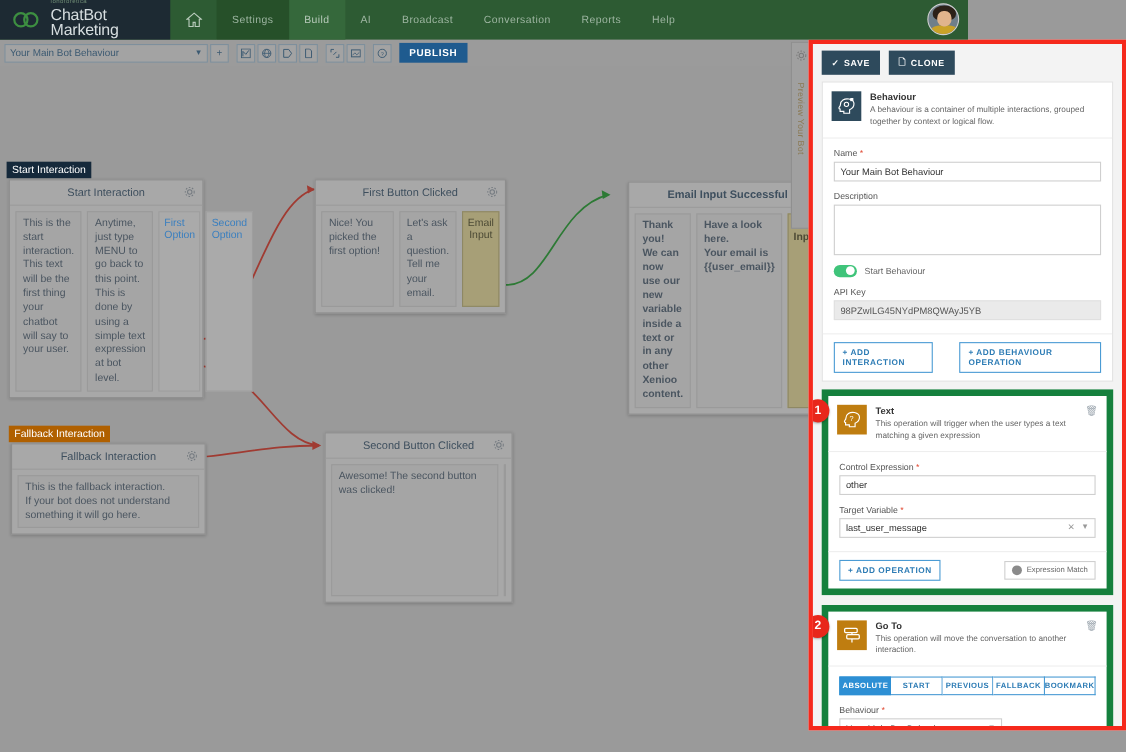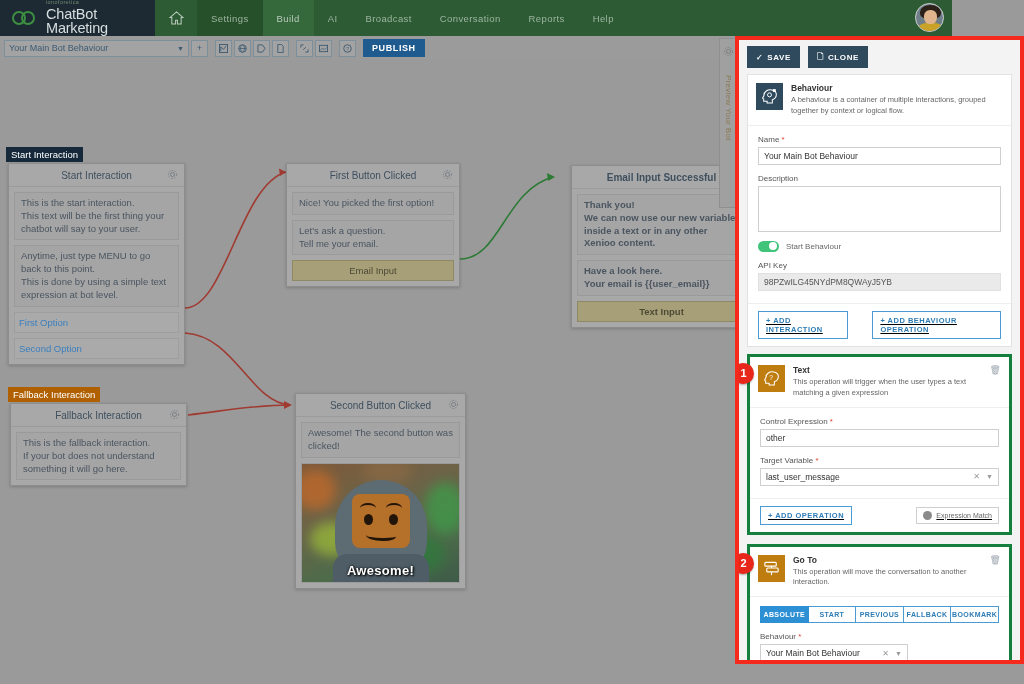--- a/index.html
+++ b/index.html
@@ -7,21 +7,21 @@
   body {
     width:1024px; height:684px;
     font-family: "Liberation Sans", sans-serif;
     background:#9a9a9a;
     overflow:hidden;
     position:relative;
   }
 
   
   #topnav {
-    position:absolute; left:0; top:0; width:952px; height:36px;
+    position:absolute; left:0; top:0; width:880px; height:36px;
     background:#2d5b33; display:flex; align-items:stretch;
     z-index:40;
   }
   #logo-block {
     width:155px; background:#1d2a33; display:flex; align-items:center;
     padding-left:12px; gap:6px;
   }
   #logo-mark { width:28px; height:16px; position:relative; flex:none; }
   #logo-mark .ring {
     position:absolute; top:1px; width:14px; height:14px; border-radius:50%;
@@ -88,21 +88,21 @@
 
   .node {
     position:absolute; background:#a8a8a8; border:1px solid #8d8d8d;
     box-shadow:0 1px 3px rgba(0,0,0,.2);
   }
   .node-hdr {
     height:23px; display:flex; align-items:center; justify-content:center;
     position:relative; font-size:10px; color:#3e4f5e; border-bottom:1px solid #9b9b9b;
   }
   .node-hdr .gear { position:absolute; right:6px; top:5px; opacity:.55; }
-  .node-body { padding:5px; display:flex; flex-direction:column; gap:5px; }
+  .node-body { padding:5px; display:flex; gap:5px; }
   .bubble {
     background:#a5a5a5; border:1px solid #9a9a9a; padding:4px 6px;
     font-size:9.5px; color:#4a5560; line-height:1.35;
   }
   .btn-pill {
     background:#aaa; border:1px solid #9e9e9e; padding:4px;
     text-align:left; font-size:9.5px; color:#3a7fbf;
   }
   .btn-input {
     background:#a79f77; border:1px solid #8e8864; padding:4px;
@@ -199,35 +199,35 @@
   .sel .val { flex:1; }
   .sel .x { color:#999; font-size:8px; margin-right:6px; }
   .sel .cv { color:#999; font-size:7px; }
   .toggle-row { display:flex; align-items:center; gap:7px; margin-bottom:9px; }
   .tg { width:21px; height:11px; border-radius:6px; position:relative; flex:none; }
   .tg.on { background:#3fc47a; }
   .tg .knob { position:absolute; top:1.5px; width:8px; height:8px; border-radius:50%; background:#fff; }
   .tg.on .knob { left:11px; }
   .tg-lbl { font-size:8px; color:#666; }
   .card-foot {
-    border-top:1px solid #eee; padding:7px 10px; display:flex; gap:24px; align-items:center;text-decoration:underline;
+    border-top:1px solid #eee; padding:7px 10px; display:flex; gap:24px; align-items:center;
   }
   .ghost-btn {
     border:1px solid #4a9bd4; color:#2d7cb5; font-size:7.5px; letter-spacing:.5px;
     padding:4px 7px; font-weight:bold; background:#fff;
   }
   .pill-btn {
     margin-left:auto; border:1px solid #cfcfcf; background:#fff; color:#666;
     font-size:7px; padding:3px 6px; display:flex; align-items:center; gap:4px;
   }
   .pill-btn .dot { width:9px; height:9px; border-radius:50%; background:#8a8a8a; flex:none;}
 
   
   .op-wrap { position:relative; margin-bottom:9px; }
-  .op-wrap .hl { border:3px solid #15803d; }
+  .op-wrap .hl { border:6px solid #15803d; }
   .badge {
     position:absolute; left:-14px; top:9px; width:21px; height:21px;
     border-radius:50%; background:#e8271b; color:#fff; font-size:11px;
     font-weight:bold; display:flex; align-items:center; justify-content:center;
     z-index:10; box-shadow:0 1px 2px rgba(0,0,0,.3);
   }
   .tabs { display:flex; margin-bottom:9px; }
   .tabs .tb {
     flex:1; text-align:center; font-size:7px; font-weight:bold; letter-spacing:.4px;
     padding:4px 0; border:1px solid #4a9bd4; border-left:none; color:#2d7cb5; background:#fff;

